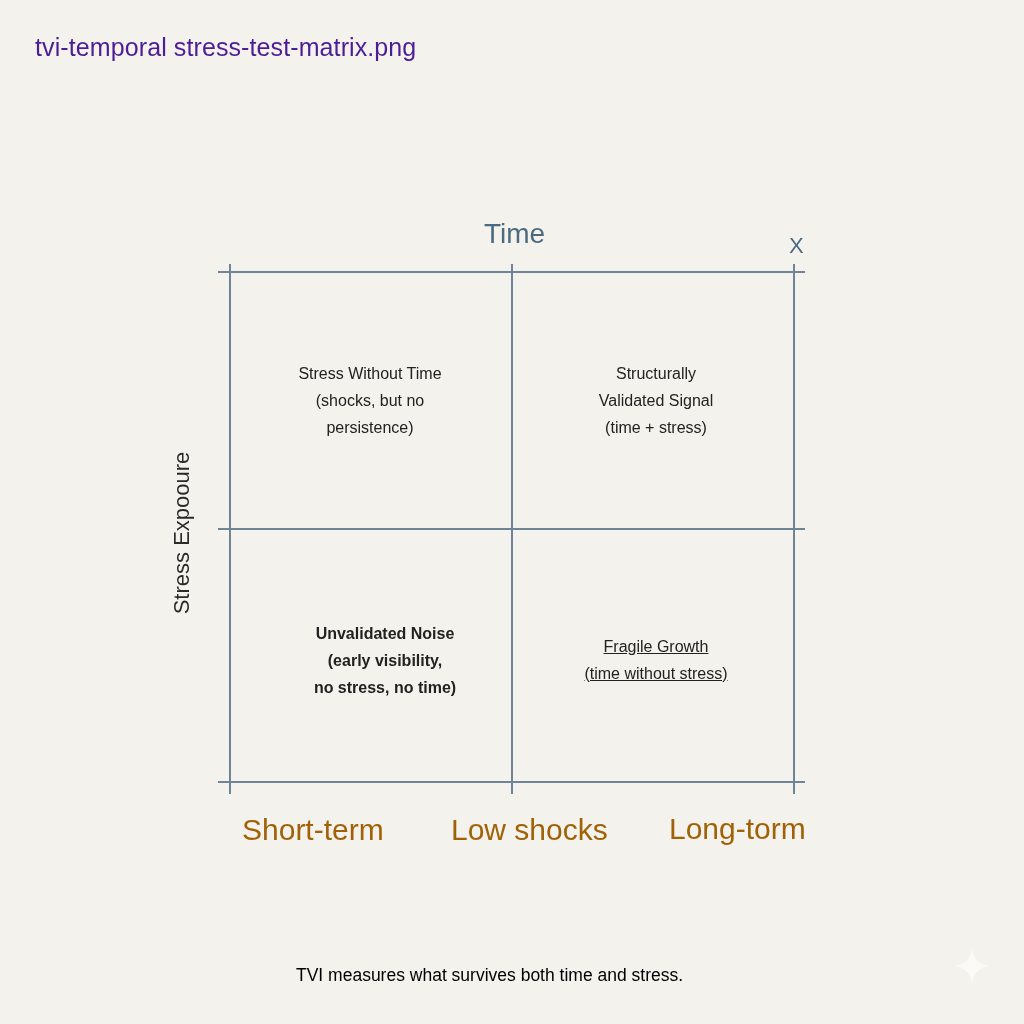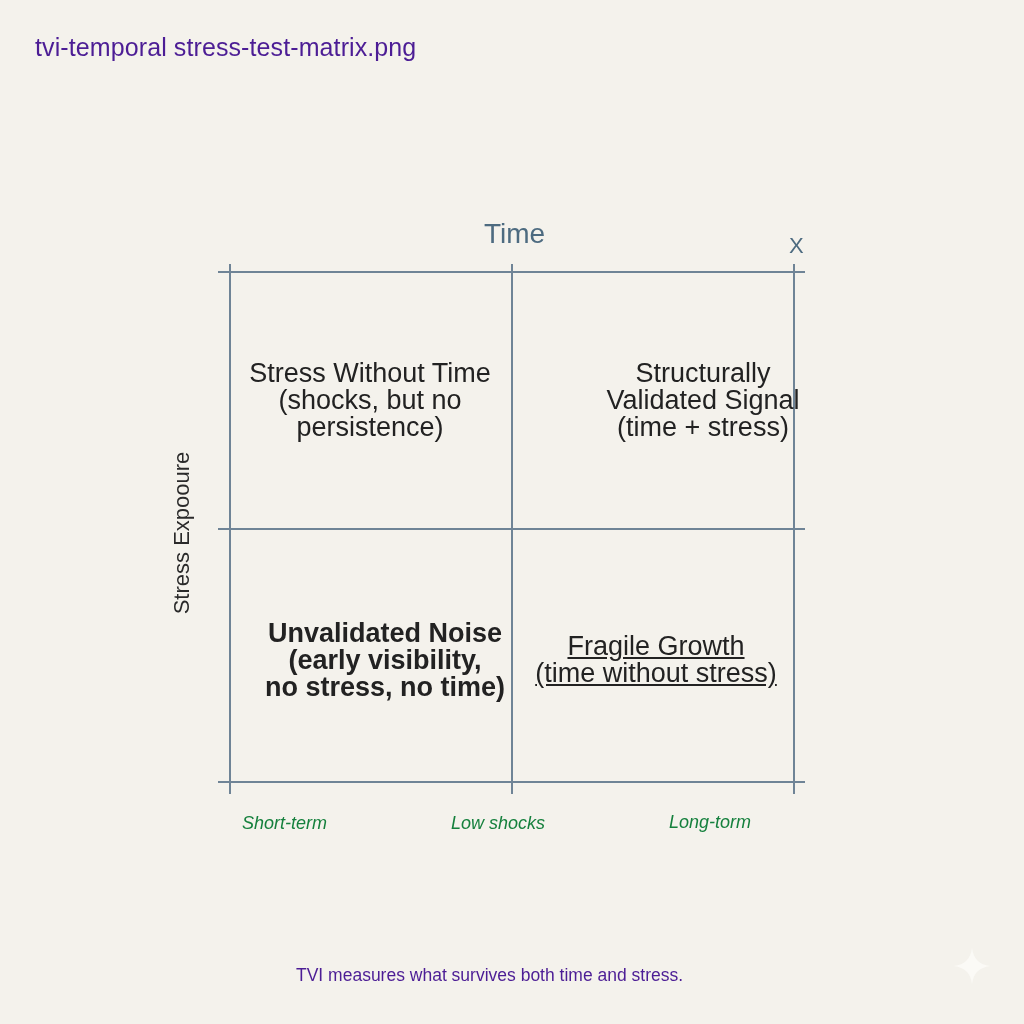--- a/index.html
+++ b/index.html
@@ -20,26 +20,26 @@
   .y-label {
     left:182px; top:533px;
     transform:translate(-50%,-50%) rotate(-90deg);
     white-space:nowrap; color:#2a2a2a; font-size:22px;
   }
   .line { position:absolute; background:#6f8496; }
   .h { height:2px; }
   .v { width:2px; }
   .cell-text {
     position:absolute; text-align:center; color:#222;
-    font-size:27px; line-height:27px; white-space:pre-line;
+    font-size:16px; line-height:27px; white-space:pre-line;
     transform:translateX(-50%);
   }
-  .tick { position:absolute; font-size:18px; color:#15803d;font-style:italic; }
+  .tick { position:absolute; font-size:30px; color:#a16207; }
   .caption {
-    position:absolute; left:296px; top:965px; font-size:17.5px; color:#4c1d95;
+    position:absolute; left:296px; top:965px; font-size:17.5px; color:#000000;
   }
   .sparkle {
     position:absolute; left:952px; top:946px; width:40px; height:40px;
   }
 </style>
 </head>
 <body>
 
 <div class="filename">tvi-temporal stress-test-matrix.png</div>
 
@@ -52,21 +52,21 @@
   <div class="line h" style="left:218px; top:528px; width:587px;"></div>
   <div class="line h" style="left:218px; top:781px; width:587px;"></div>
   <div class="line v" style="left:229px; top:264px; height:530px;"></div>
   <div class="line v" style="left:511px; top:264px; height:530px;"></div>
   <div class="line v" style="left:793px; top:264px; height:530px;"></div>
 </div>
 
 <div class="cell-text" style="left:370px; top:360px;">Stress Without Time
 (shocks, but no
 persistence)</div>
-<div class="cell-text" style="left:656px; top:360px;margin-left:47px;">Structurally
+<div class="cell-text" style="left:656px; top:360px;">Structurally
 Validated Signal
 (time + stress)</div>
 <div class="cell-text" style="left:385px; top:620px;font-weight:bold;">Unvalidated Noise
 (early visibility,
 no stress, no time)</div>
 <div class="cell-text" style="left:656px; top:633px;text-decoration:underline;">Fragile Growth
 (time without stress)</div>
 
 <div class="tick" style="left:242px; top:813px;">Short-term</div>
 <div class="tick" style="left:451px; top:813px;">Low shocks</div>

